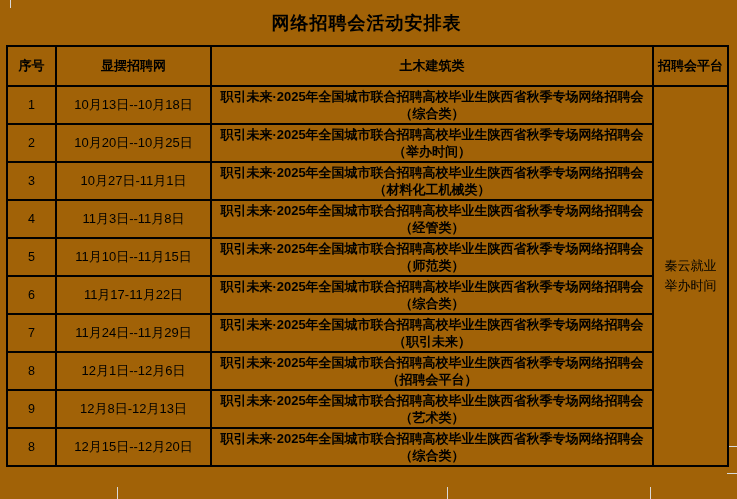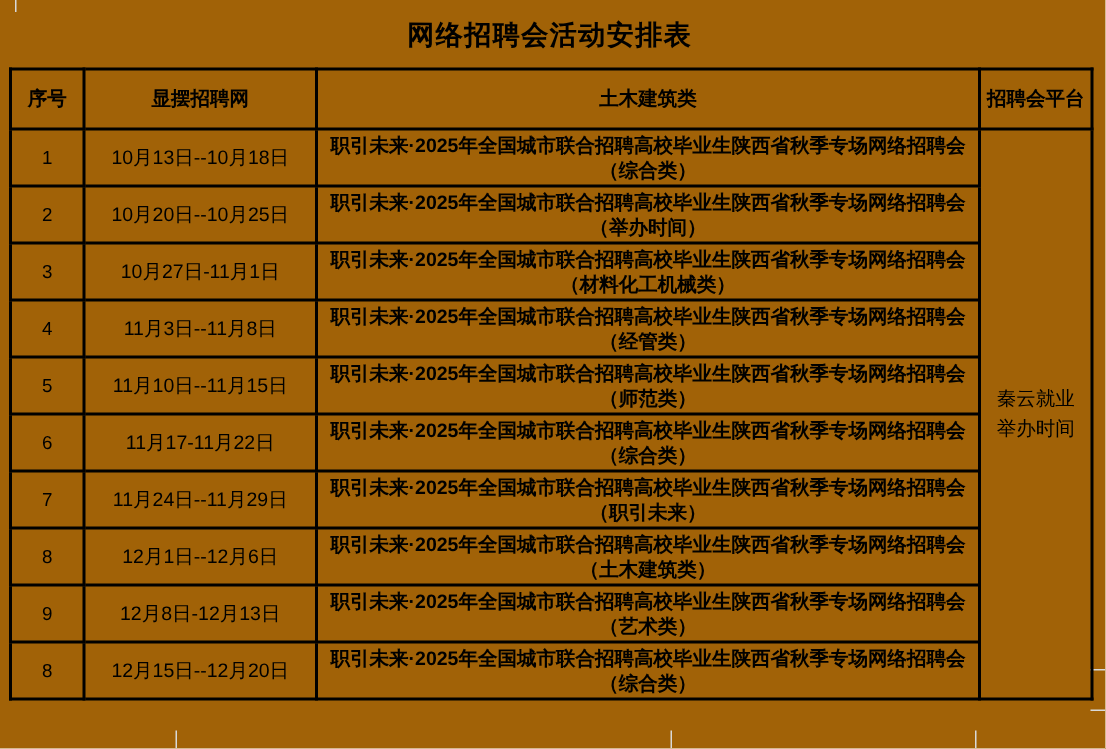--- a/index.html
+++ b/index.html
@@ -130,21 +130,21 @@
           <td class="cell-name">
             <div>职引未来·2025年全国城市联合招聘高校毕业生陕西省秋季专场网络招聘会</div>
             <div>（职引未来）</div>
           </td>
         </tr>
         <tr>
           <td class="cell-no">8</td>
           <td class="cell-time">12月1日--12月6日</td>
           <td class="cell-name">
             <div>职引未来·2025年全国城市联合招聘高校毕业生陕西省秋季专场网络招聘会</div>
-            <div>（土木建筑类）</div>
+            <div>（招聘会平台）</div>
           </td>
         </tr>
         <tr>
           <td class="cell-no">9</td>
           <td class="cell-time">12月8日-12月13日</td>
           <td class="cell-name">
             <div>职引未来·2025年全国城市联合招聘高校毕业生陕西省秋季专场网络招聘会</div>
             <div>（艺术类）</div>
           </td>
         </tr>

